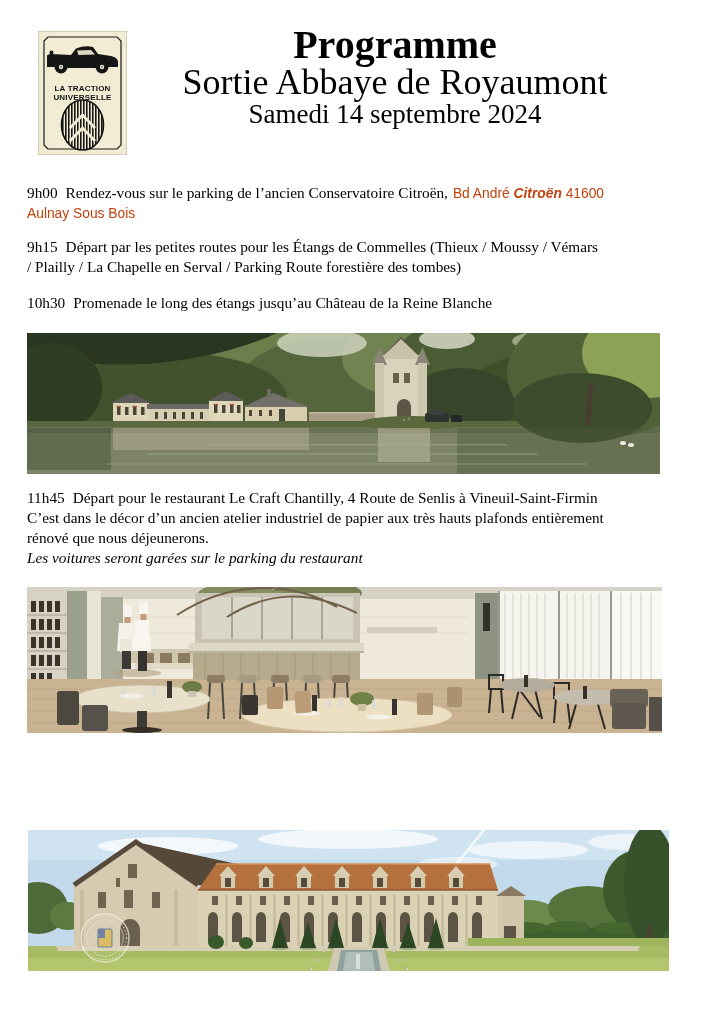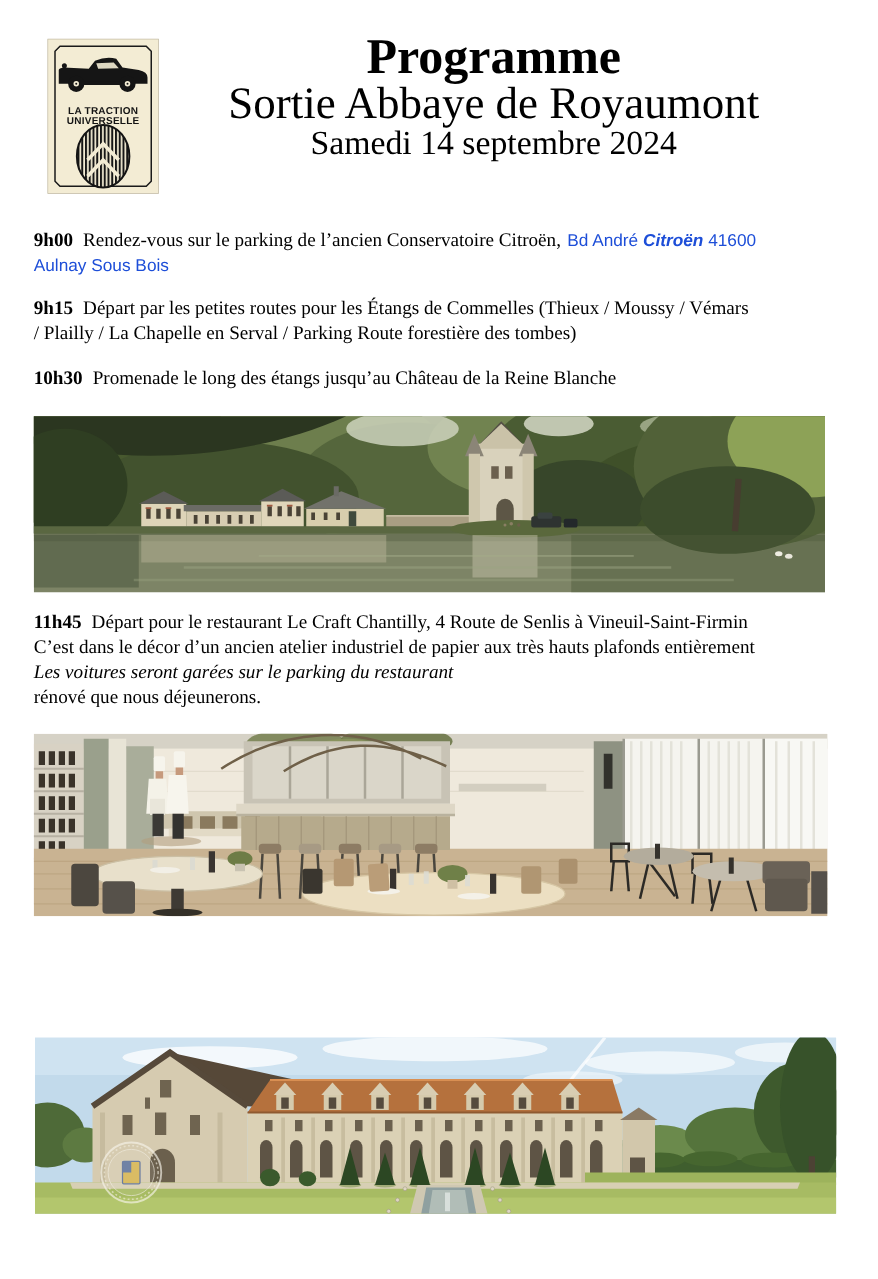--- a/index.html
+++ b/index.html
@@ -7,22 +7,22 @@
         font-family:"Liberation Serif",serif;color:#000;}
   
   .logo{position:absolute;left:38px;top:31px;width:89px;height:124px;}
   .title-block{position:absolute;left:90px;top:26px;width:610px;text-align:center;}
   .title-main{font-size:40px;font-weight:bold;line-height:38px;margin:0;}
   .title-sub{font-size:36px;font-weight:normal;line-height:32px;margin:2px 0 0 0;}
   .title-date{font-size:27px;font-weight:normal;line-height:32px;margin:0;}
   
   .entry{position:absolute;left:27px;width:650px;font-size:15.3px;line-height:20px;}
   .line{white-space:nowrap;}
-  .time{font-weight:bold;margin-right:8px;}
-  .addr{font-family:"Liberation Sans",sans-serif;color:#1d4ed8;font-size:13.8px;}
+  .time{font-weight:normal;margin-right:8px;}
+  .addr{font-family:"Liberation Sans",sans-serif;color:#c2410c;font-size:13.8px;}
   .addr-b{font-weight:bold;font-style:italic;}
   .addr-gap{margin-left:5px;}
   .italic{font-style:italic;}
   
   .photo{position:absolute;display:block;}
 </style>
 </head>
 <body>
 
 <div class="page">
@@ -175,22 +175,22 @@
     <rect x="80" y="130" width="480" height="2" fill="#99a27f" opacity="0.4"></rect>
     <rect x="180" y="111" width="300" height="1.5" fill="#a3ab89" opacity="0.5"></rect>
 
     <ellipse cx="596" cy="110" rx="3" ry="2" fill="#eeece1"></ellipse>
     <ellipse cx="604" cy="112" rx="3" ry="2" fill="#e9e7db"></ellipse>
   </svg>
 
   <div class="entry" style="top:488px">
     <div class="line"><span class="time">11h45</span><span>Départ pour le restaurant Le Craft Chantilly, 4 Route de Senlis à Vineuil-Saint-Firmin</span></div>
     <div class="line">C’est dans le décor d’un ancien atelier industriel de papier aux très hauts plafonds entièrement</div>
+    <div class="line">rénové que nous déjeunerons.</div>
     <div class="line italic">Les voitures seront garées sur le parking du restaurant</div>
-    <div class="line">rénové que nous déjeunerons.</div>
   </div>
 
   <svg class="photo" style="left:27px;top:587px" width="635" height="146" viewBox="0 0 635 146">
     <rect width="635" height="146" fill="#eae6da"></rect>
     <rect x="0" y="0" width="635" height="12" fill="#d6d2c6"></rect>
     <rect x="60" y="12" width="390" height="80" fill="#efe9dc"></rect>
     <line x1="70" y1="30" x2="440" y2="30" stroke="#e2dccd" stroke-width="1"></line>
     <line x1="70" y1="46" x2="440" y2="46" stroke="#e2dccd" stroke-width="1"></line>
 
     <rect x="448" y="6" width="24" height="126" fill="#8e9282"></rect>

